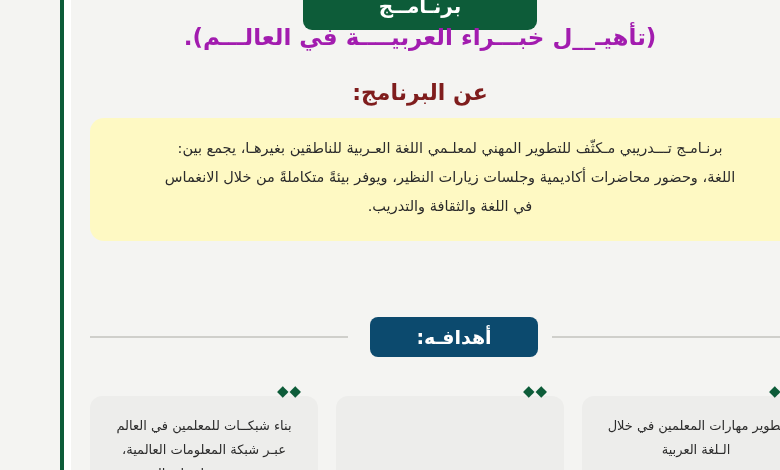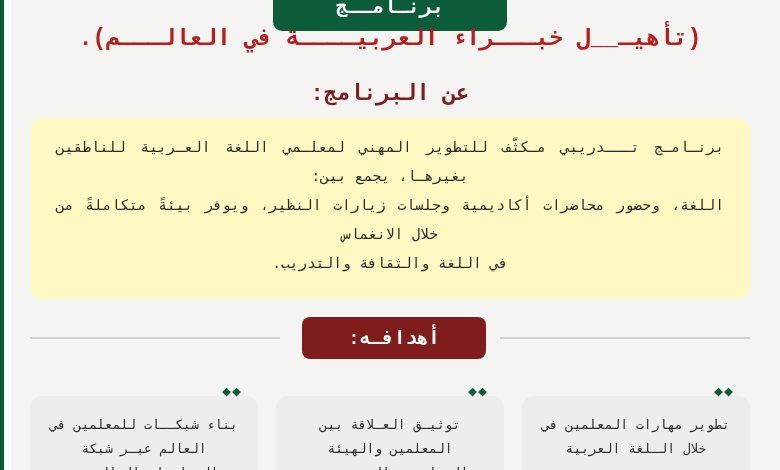--- a/index.html
+++ b/index.html
@@ -9,25 +9,24 @@
   body {
     width: 780px;
     height: 470px;
     overflow: hidden;
     background: #f4f4f2;
     font-family: "DejaVu Sans", "Liberation Sans", sans-serif;
   }
 
   .page {
     position: relative;
-    width: 780px;
+    width: 720px;
     height: 470px;
     background: #f4f4f2;
     overflow: hidden;
-    font-family: Liberation Mono, monospace;
   }
 
   
   .edge-strip {
     position: absolute;
     left: 0;
     top: 0;
     width: 11px;
     height: 470px;
     background: #ffffff;
@@ -61,21 +60,21 @@
     min-width: 150px;
     text-align: center;
   }
 
   .subtitle {
     position: absolute;
     top: 24px;
     left: 0;
     right: 0;
     text-align: center;
-    color: #b91c1c;
+    color: #a21caf;
     font-size: 23px;
     font-weight: bold;
     letter-spacing: 0.5px;
   }
 
   
   .section-heading {
     position: absolute;
     top: 80px;
     left: 0;
@@ -121,21 +120,21 @@
     display: flex;
     align-items: center;
     gap: 14px;
   }
   .rule {
     flex: 1 1 auto;
     height: 2px;
     background: #cfcfcb;
   }
   .obj-pill {
-    background: #7f1d1d;
+    background: #0c4a6e;
     color: #ffffff;
     border-radius: 8px;
     padding: 9px 46px;
     font-size: 19px;
     font-weight: bold;
     white-space: nowrap;
     margin-left: 8px;
   }
 
   
@@ -204,21 +203,20 @@
     <div class="rule"></div>
   </div>
 
   <div class="obj-cards">
     <div class="obj-card">
       <div class="obj-marks">◆◆</div>
       <div class="obj-text">تطوير مهارات المعلمين في خلال الـلغة العربية</div>
     </div>
     <div class="obj-card">
       <div class="obj-marks">◆◆</div>
-      <div class="obj-text">توثيـق العـلاقة بين المعلمين والهيئة التعليمية العربية من</div>
     </div>
     <div class="obj-card">
       <div class="obj-marks">◆◆</div>
       <div class="obj-text">بناء شبكــات للمعلمين في العالم عبـر شبكة المعلومات العالمية، وتهيئة قنوات اتصال</div>
     </div>
   </div>
 
 </div>
 
 </body></html>

